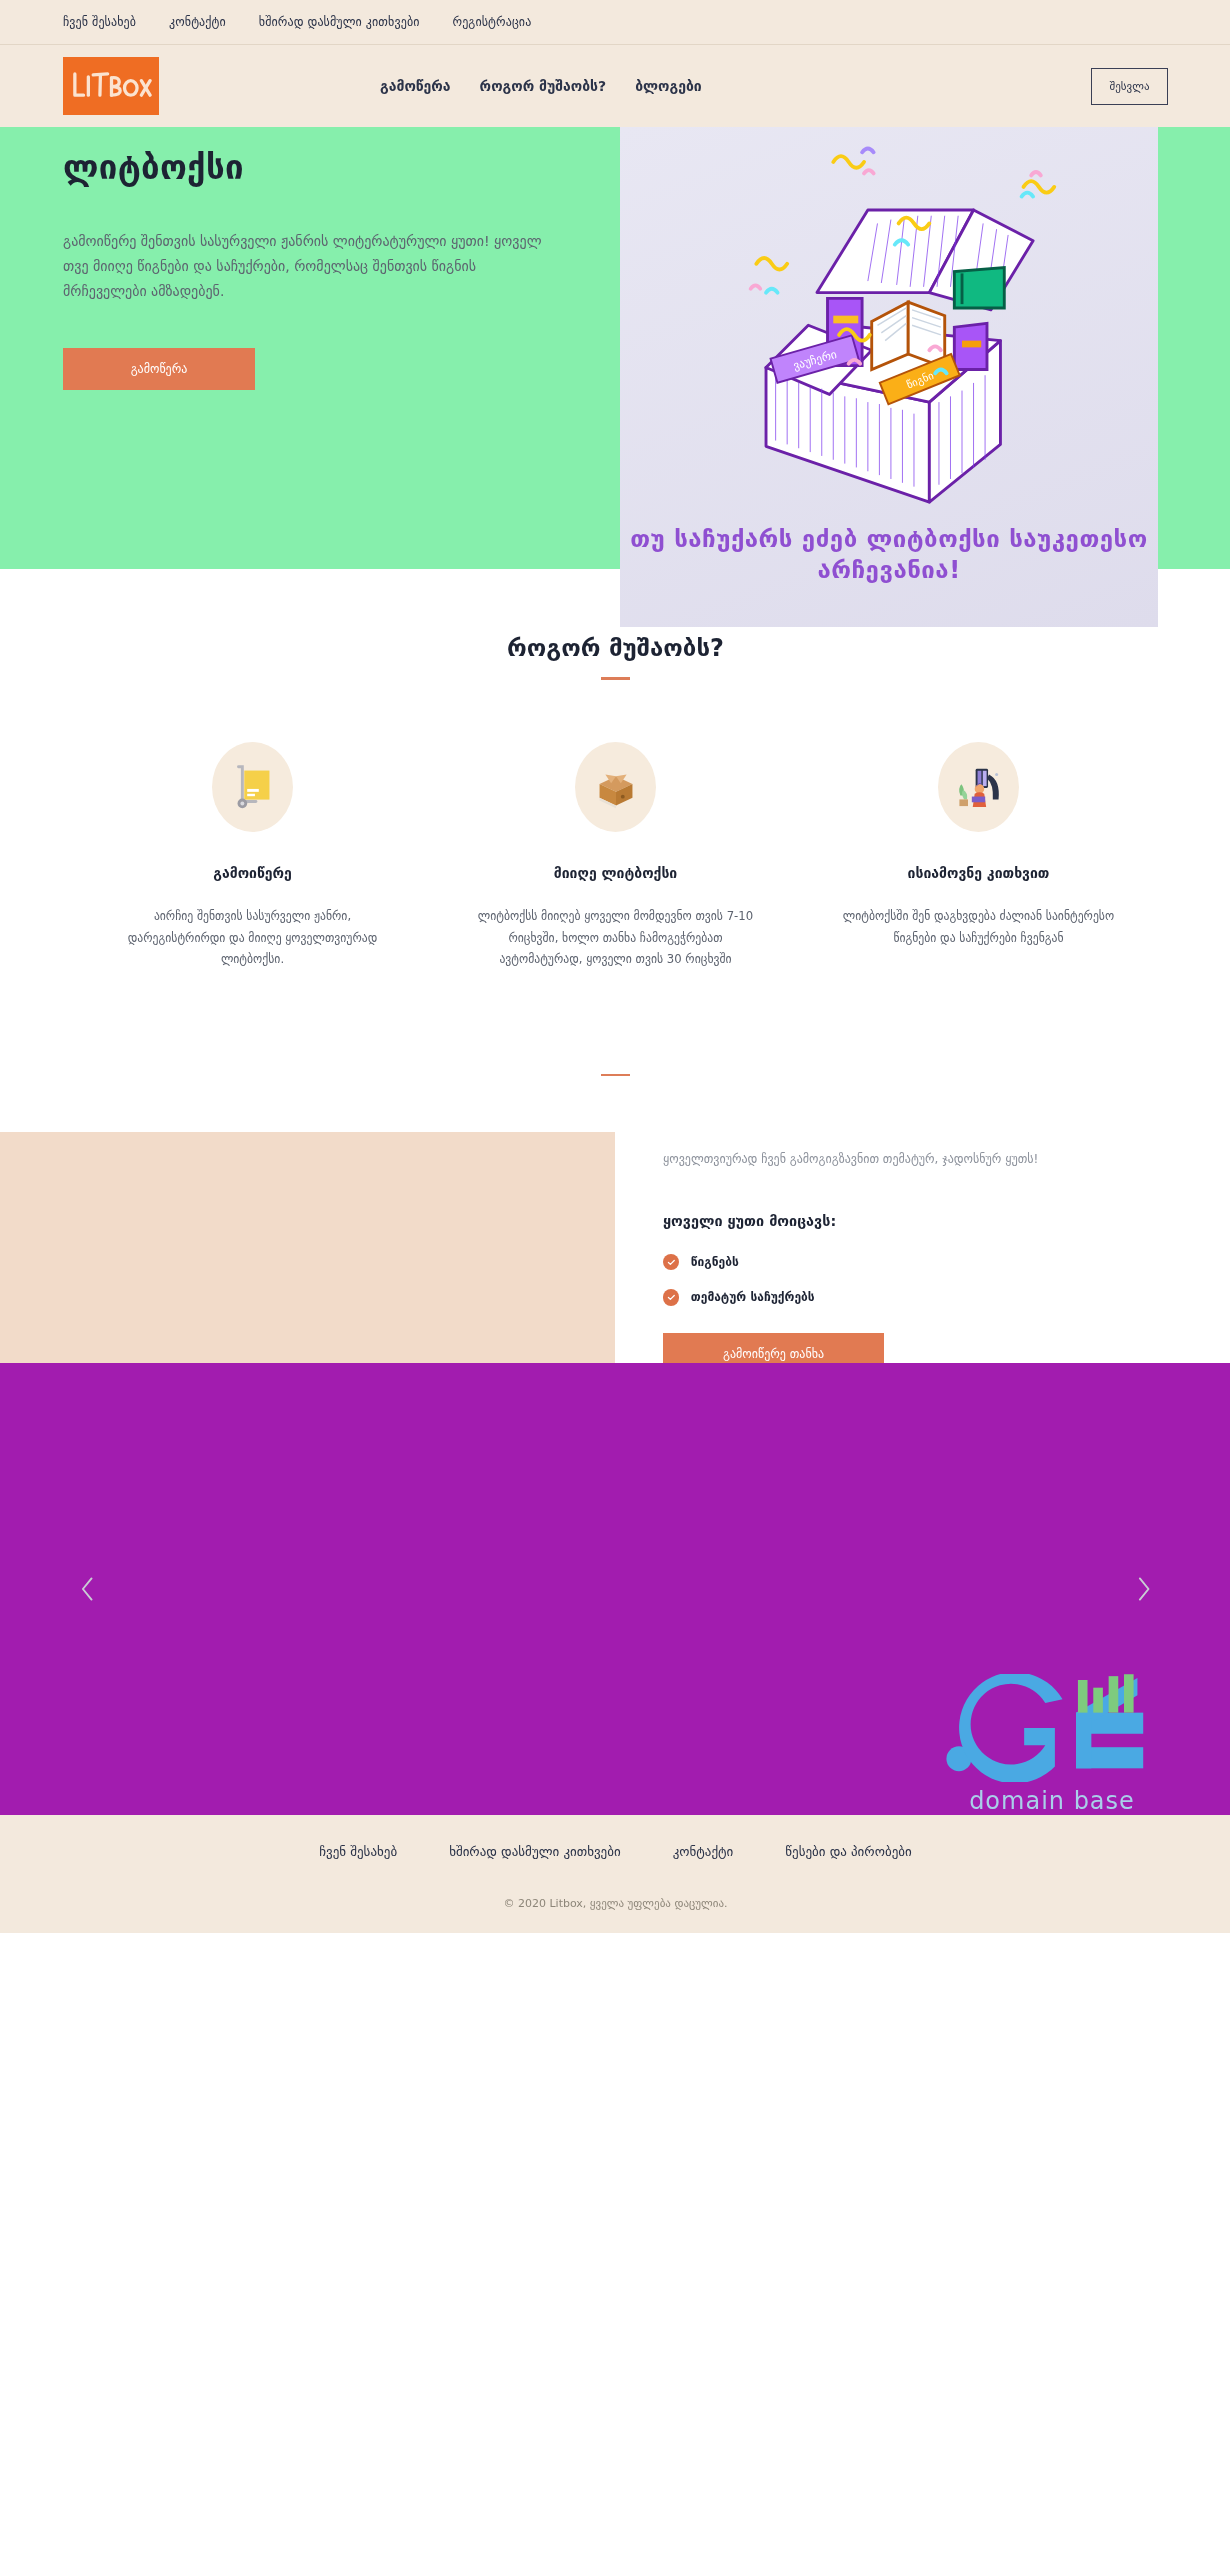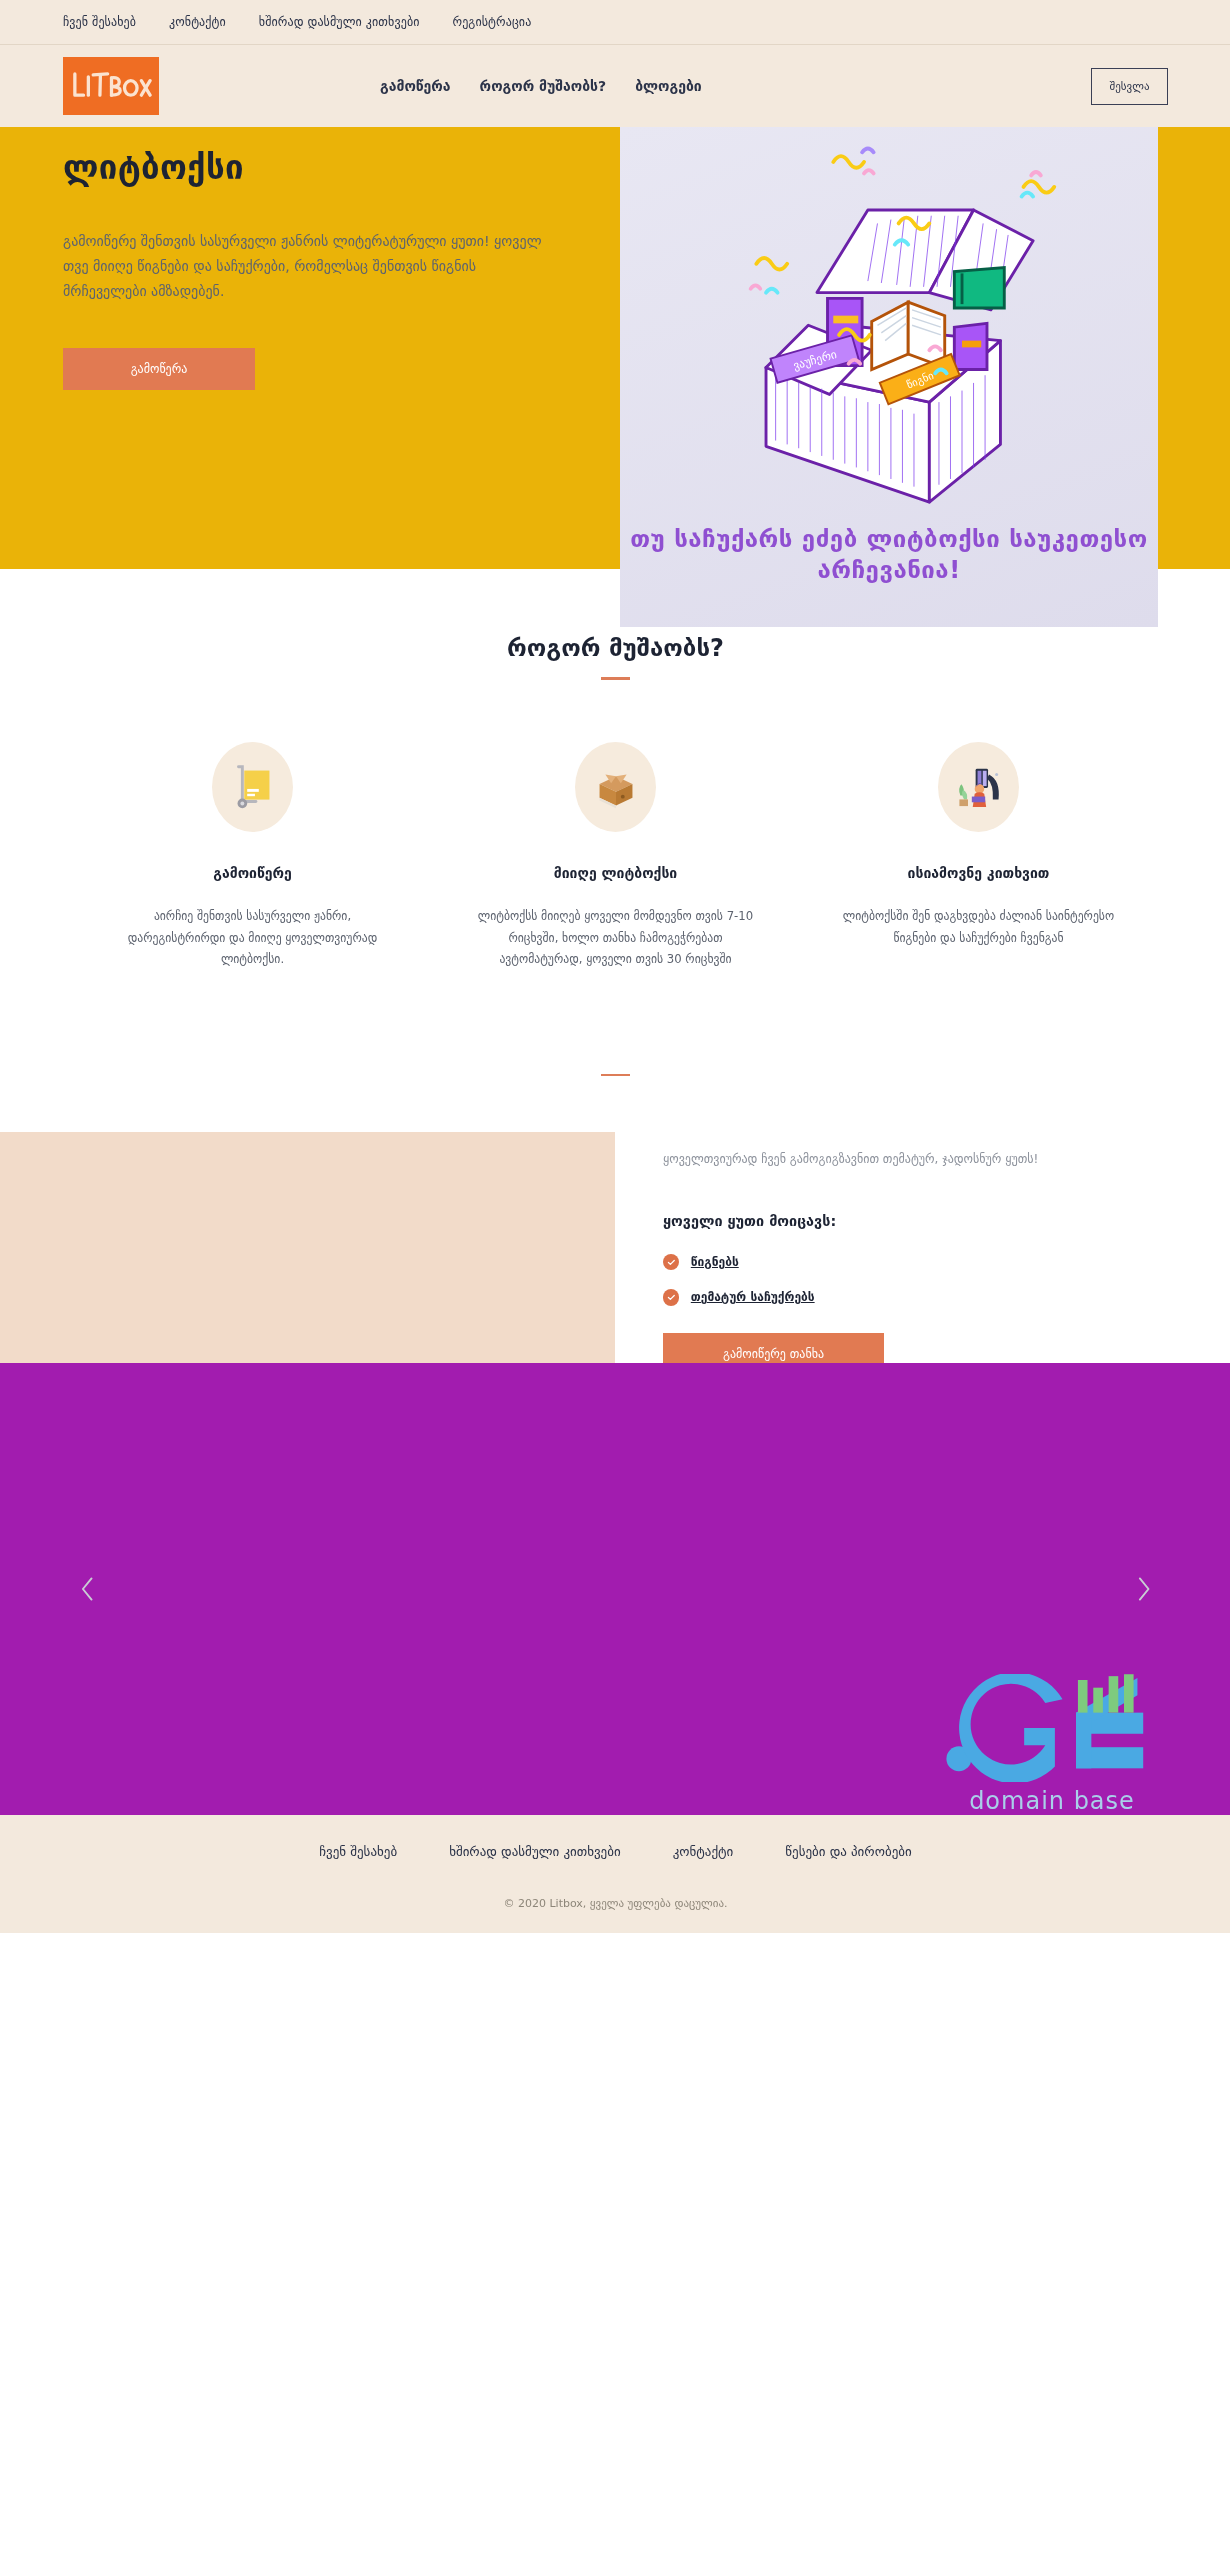--- a/index.html
+++ b/index.html
@@ -78,21 +78,21 @@
     font-size: 11px;
     color: #2b3349;
     cursor: pointer;
     display: flex;
     align-items: center;
     justify-content: center;
   }
 
   
   .hero {
-    background: #eab308;
+    background: #86efac;
     height: 442px;
     position: relative;
     padding: 0 63px;
   }
   .hero-left { padding-top: 21px; width: 524px; }
   .hero-title {
     font-size: 33px;
     font-weight: bold;
     color: #1d2333;
     letter-spacing: 0.3px;
@@ -231,21 +231,20 @@
     display: flex;
     align-items: center;
     justify-content: center;
     flex: 0 0 auto;
   }
   .check-circle svg { display: block; }
   .inside-item-label {
     font-size: 12px;
     font-weight: bold;
     color: #1d2333;
-    text-decoration: underline;
   }
   .inside-cta {
     margin-top: 27px;
     width: 221px;
     height: 42px;
     background: #e17a52;
     color: #fff;
     border: none;
     font-family: inherit;
     font-size: 12px;

